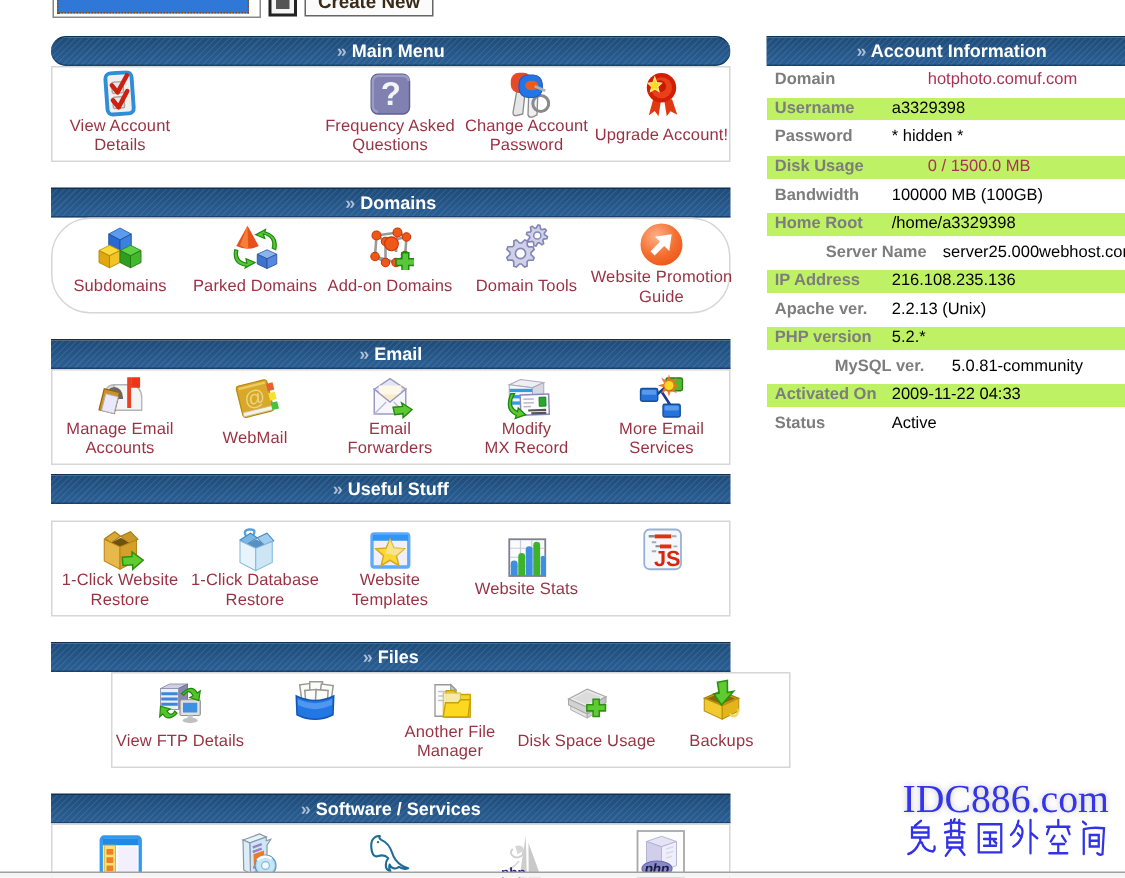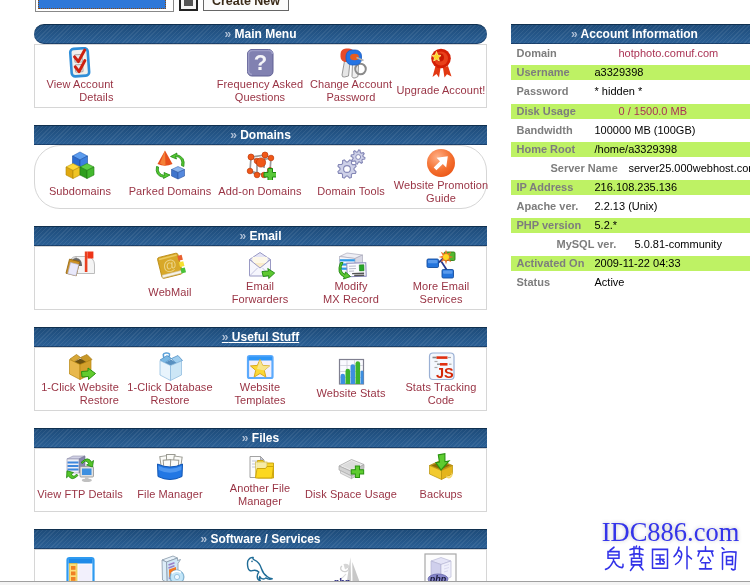--- a/index.html
+++ b/index.html
@@ -13,21 +13,21 @@
 box-shadow:inset 0 -1px 0 rgba(5,25,55,0.45);
 color:#fff;font-weight:bold;font-size:12px;text-align:center;line-height:19px;}
 .hdr .bq{color:#aebfd6;}
 .box{position:absolute;left:34px;width:451px;height:62px;background:#fff;
 border:1px solid #d6d6d6;}
 .cell{position:absolute;top:0;width:90px;height:62px;text-align:center;}
 .cell svg{display:block;margin:2px auto 0;}
 .lb{position:absolute;top:32.5px;left:-8px;width:106px;height:26px;
 display:flex;align-items:center;justify-content:center;
 font-size:11px;letter-spacing:0.1px;line-height:12.2px;color:#993344;}
-.c0{left:0;text-align:right;} .c1{left:90px;} .c2{left:180px;} .c3{left:271px;} .c4{left:361px;}
+.c0{left:0;} .c1{left:90px;} .c2{left:180px;} .c3{left:271px;} .c4{left:361px;}
 
 #aihdr{position:absolute;left:511px;top:24px;width:284px;height:19px;
 background:
  repeating-linear-gradient(-45deg,rgba(255,255,255,0.07) 0 1px,rgba(255,255,255,0) 1px 3px),
  linear-gradient(#1e4c7a,#2b6096);
 border-top:1px solid #10304f;
 box-shadow:inset 0 -1px 0 rgba(5,25,55,0.45);color:#fff;font-weight:bold;font-size:12px;line-height:19px;text-align:right;}
 #aihdr > span{position:absolute;left:60px;}
 .row{position:absolute;left:511px;width:239px;height:19.1px;font-size:11px;line-height:19.1px;}
 .row.g{background:#bef264;background-clip:content-box;padding:2px 0;height:15.1px;line-height:15.1px;}
@@ -43,21 +43,21 @@
 </div>
 <div style="position:absolute;left:179px;top:-12px;width:15px;height:19px;border:2px solid #222;background:#f5f5f5;overflow:hidden;">
  <div style="position:absolute;left:3px;top:10px;width:9px;height:6px;background:#555;"></div>
 </div>
 <div style="position:absolute;left:203px;top:-12px;width:84px;height:21px;border:1px solid #666;background:#fbfbfb;overflow:hidden;
  font-size:12.5px;font-weight:bold;color:#3a2a18;text-align:center;line-height:24px;">Create New</div>
 
 <div class="hdr" style="top:24px;border-radius:10px;"><span class="bq">»</span> Main Menu</div>
 <div class="hdr" style="top:125px;"><span class="bq">»</span> Domains</div>
 <div class="hdr" style="top:226px;text-align:center;"><span class="bq">»</span> Email</div>
-<div class="hdr" style="top:327px;text-decoration:underline;"><span class="bq">»</span> Useful Stuff</div>
+<div class="hdr" style="top:316px;"><span class="bq">»</span> Useful Stuff</div>
 <div class="hdr" style="top:428px;"><span class="bq">»</span> Files</div>
 <div class="hdr" style="top:529px;"><span class="bq">»</span> Software / Services</div>
 
 <div class="box" id="b1" style="top:44px;">
  <div class="cell c0">
   <svg width="32" height="32" viewBox="0 0 32 32">
    <g transform="rotate(-4 16 16)">
     <rect x="7" y="1.5" width="17.5" height="27.5" rx="3.5" fill="#f2f0ec" stroke="#2f8ed8" stroke-width="2.6"></rect>
     <rect x="11" y="7.5" width="7.5" height="7.5" rx="1" fill="#e8e8e8" stroke="#a8a8a8"></rect>
     <rect x="11" y="17.5" width="7.5" height="7.5" rx="1" fill="#e8e8e8" stroke="#a8a8a8"></rect>
@@ -180,20 +180,21 @@
    <path d="M12 7.5 h11.5 a7 8.5 0 0 1 7 8.5 v8.5 h-18.5 Z" fill="#f4f4f4" stroke="#b4b4b4" stroke-width="0.9"></path>
    <path d="M12 7.5 a7 8.5 0 0 0 -7 8.5 v8.5 h7.5 Z" fill="#e2e2e2" stroke="#b4b4b4" stroke-width="0.9"></path>
    <path d="M12.2 9 a5.8 7 0 0 0 -5.8 7 v1 l11.6 0 v-1 a5.8 7 0 0 0 -5.8 -7 Z" fill="#686868"></path>
    <g transform="rotate(14 10 19)">
     <rect x="3.5" y="11.5" width="10.5" height="14.5" fill="#cd9226" stroke="#96660e" stroke-width="0.8"></rect>
     <rect x="5.3" y="14.5" width="8.5" height="11.5" fill="#e9e9fb" stroke="#b0b0cc" stroke-width="0.6"></rect>
    </g>
    <rect x="20.8" y="2.5" width="2.6" height="20.5" fill="#e84020"></rect>
    <path d="M23.4 2.5 h6 v7 h-6 Z" fill="#ee3518"></path>
   </svg>
+  <div class="lb">Manage Email<br>Accounts</div>
  </div>
  <div class="cell c1">
   <svg width="32" height="32" viewBox="0 0 32 32">
    <g transform="rotate(-14 16 17)">
     <rect x="5.5" y="6" width="21" height="21.5" rx="2" fill="#d8a828"></rect>
     <rect x="5.5" y="6" width="21" height="21.5" rx="2" fill="none" stroke="#b8880f" stroke-width="0.8"></rect>
     <path d="M7 8 h18" stroke="#eccb60" stroke-width="1.6"></path>
     <rect x="6" y="24" width="20" height="2.8" fill="#f6f2e8" stroke="#c8b890" stroke-width="0.5"></rect>
     <text x="16" y="21" font-family="Liberation Sans,sans-serif" font-size="14" fill="#ecd488" text-anchor="middle">@</text>
     <rect x="25.5" y="9" width="4.5" height="5" fill="#e86030"></rect>
@@ -297,24 +298,23 @@
    <path d="M7.5 7.5 h4" stroke="#888" stroke-width="1.6"></path>
    <rect x="11.5" y="6.3" width="11" height="2.6" fill="#e03010"></rect>
    <path d="M23 7.5 h3" stroke="#aaa" stroke-width="1.2"></path>
    <path d="M9.5 11.5 h3" stroke="#aaa" stroke-width="1.2"></path>
    <path d="M12 14.2 h3" stroke="#888" stroke-width="1.4"></path>
    <rect x="15" y="13" width="7.5" height="2.6" fill="#e03010"></rect>
    <path d="M24 14.2 h2.5" stroke="#aaa" stroke-width="1.2"></path>
    <path d="M9.5 17.5 h3" stroke="#aaa" stroke-width="1.2"></path>
    <text x="11" y="27.5" font-family="Liberation Sans,sans-serif" font-size="14.5" font-weight="bold" fill="#d42808">JS</text>
   </svg>
-  <div class="lb">Stats Tracking<br>Code</div>
- </div>
-</div>
-<div class="box" id="b5" style="top:448px;">
+ </div>
+</div>
+<div class="box" id="b5" style="top:448px;margin-left:40px;">
  <div class="cell c0">
   <svg width="32" height="32" viewBox="0 0 32 32">
    <path d="M3 8 L9 5 L21 5 L15 8 Z" fill="#d0d0e4" stroke="#9090ac" stroke-width="0.6"></path>
    <path d="M15 8 L21 5 L21 19 L15 22 Z" fill="#8888ae" stroke="#70708e" stroke-width="0.6"></path>
    <rect x="3" y="8" width="12" height="14" fill="#eeeef6" stroke="#9090ac" stroke-width="0.6"></rect>
    <rect x="3.5" y="10.5" width="11" height="2" fill="#3e86dc"></rect>
    <rect x="3.5" y="14" width="11" height="2" fill="#3e86dc"></rect>
    <rect x="3.5" y="17.5" width="11" height="2" fill="#3e86dc"></rect>
    <rect x="16" y="15.5" width="13.5" height="10.5" rx="1" fill="#e0e0e0" stroke="#909090" stroke-width="0.8"></rect>
    <rect x="18" y="17.5" width="9.5" height="6.5" fill="#3e90e0"></rect>
@@ -330,21 +330,20 @@
    <g fill="#fbfbf8" stroke="#9a9a92" stroke-width="1">
     <rect x="6.5" y="5" width="8" height="11" transform="rotate(-8 10.5 10.5)"></rect>
     <rect x="12.5" y="3.5" width="8.5" height="12"></rect>
     <rect x="19.5" y="5.5" width="8" height="10" transform="rotate(8 23.5 10.5)"></rect>
     <rect x="9.5" y="9" width="7.5" height="9" transform="rotate(-5 13 13)"></rect>
     <rect x="16.5" y="9" width="8" height="9" transform="rotate(4 20 13)"></rect>
    </g>
    <path d="M3.5 13 Q16 19 28.5 13 L28 25.5 Q16 31.5 4 25.5 Z" fill="#2277e4" stroke="#1256b4" stroke-width="1"></path>
    <path d="M4.5 15 Q16 20.5 27.5 15 L27.3 19 Q16 24.5 4.7 19 Z" fill="#4f97f0"></path>
   </svg>
-  <div class="lb">File Manager</div>
  </div>
  <div class="cell c2">
   <svg width="32" height="32" viewBox="0 0 32 32">
    <path d="M6 5.5 h10.5 l3.5 3.5 v17.5 h-14 Z" fill="#fcfcfc" stroke="#999" stroke-width="0.9"></path>
    <path d="M16.5 5.5 l3.5 3.5 h-3.5 Z" fill="#c8cce0" stroke="#999" stroke-width="0.8"></path>
    <path d="M8 10 h8 M8 13 h8 M8 16 h5" stroke="#c0c4d8" stroke-width="1"></path>
    <path d="M13.5 9.5 h5.5 l2 2.5 h8.5 v15 h-16 Z" fill="#f6d428" stroke="#c8a008" stroke-width="0.9"></path>
    <rect x="11.5" y="11" width="11.5" height="15.5" fill="#f6eeb4" opacity="0.9" stroke="#d4bc50" stroke-width="0.8"></rect>
    <path d="M13 26.5 L29.5 26.5 L31 15 L24.5 15 L23 17 L14.5 17 Z" fill="#fcd820" stroke="#c8a008" stroke-width="0.9" transform="translate(-1.5,0.5)"></path>
   </svg>

